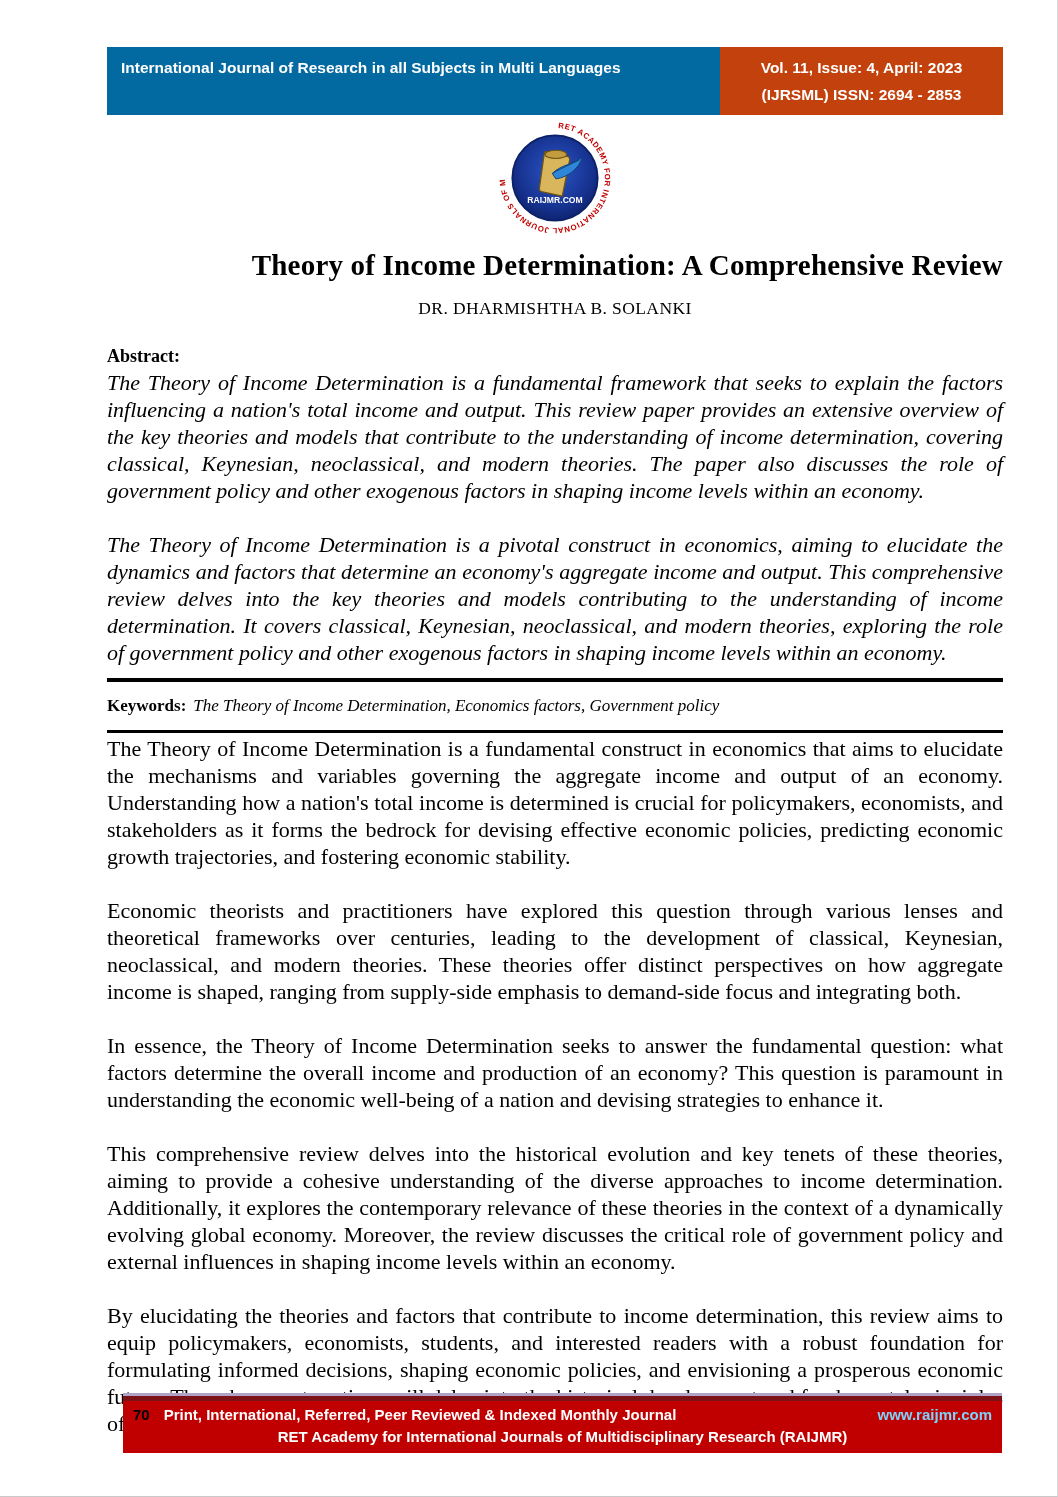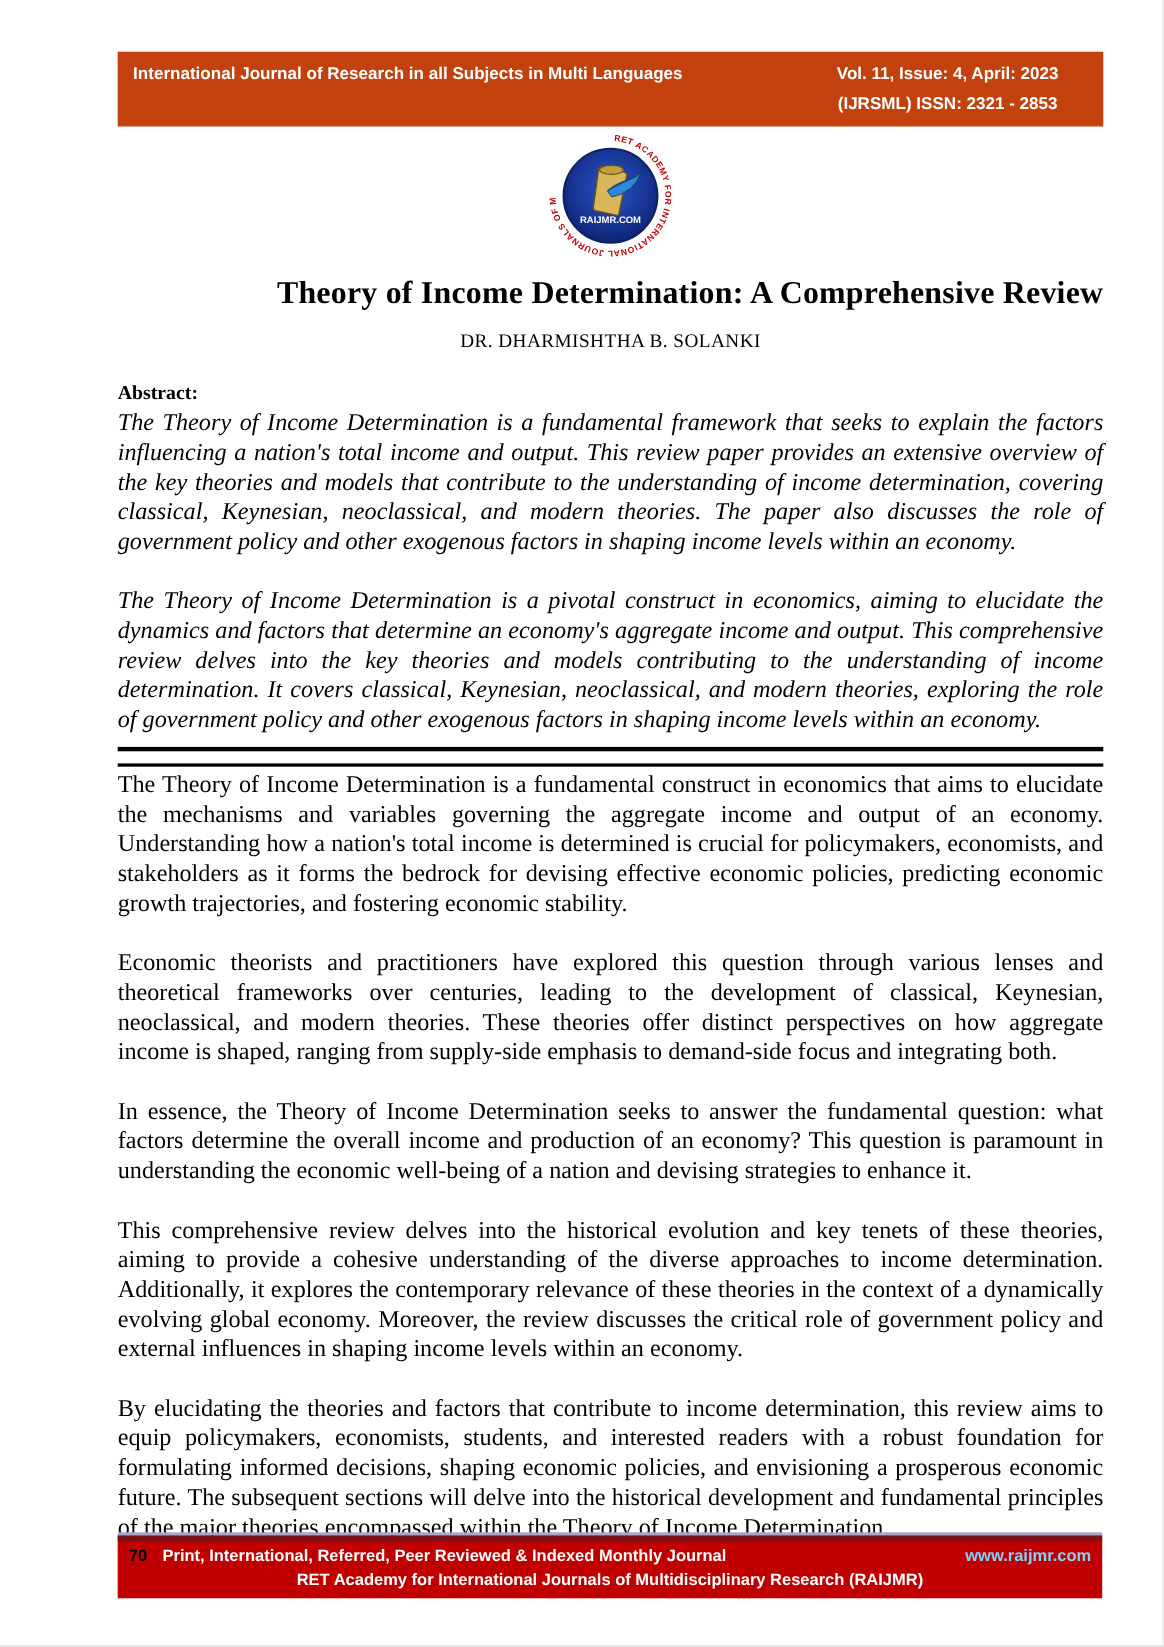--- a/index.html
+++ b/index.html
@@ -27,21 +27,21 @@
     display:flex;
     width:100%;
     font-family:"Liberation Sans", sans-serif;
     font-weight:bold;
     color:#fff;
     font-size:15.5px;
     line-height:27px;
   }
   .hdr-left{
     flex:1 1 auto;
-    background:#c2410c;
+    background:#0369a1;
     padding:7px 10px 7px 14px;
   }
   .hdr-right{
     width:267px;
     background:#c2410c;
     padding:7px 8px;
     text-align:center;
   }
   
   .logo-row{ text-align:center; margin-top:4px; }
@@ -80,21 +80,21 @@
   .rule-thin{  border:0; border-top:3px solid #000; margin:11px 0 0 0; }
   .keywords{
     font-size:17px;
     line-height:27px;
     margin:10px 0 0 0;
   }
   .keywords b{ font-style:normal; margin-right:7px; }
   
   .footer{
     position:absolute;
-    left:107px;
+    left:123px;
     right:55px;
     top:1393px;
     border-top:3px solid #B1A3C6;
   }
   .footer-inner{
     border-top:5px solid #7D1118;
     background:#C00000;
     font-family:"Liberation Sans", sans-serif;
     font-weight:bold;
     font-size:15px;
@@ -112,21 +112,21 @@
 
 <div class="page">
   <div class="content">
 
     <div class="hdr">
       <div class="hdr-left">
         <div>International Journal of Research in all Subjects in Multi Languages</div>
       </div>
       <div class="hdr-right">
         <div>Vol. 11, Issue: 4, April: 2023</div>
-        <div>(IJRSML) ISSN: 2321 - 2853</div>
+        <div>(IJRSML) ISSN: 2694 - 2853</div>
       </div>
     </div>
 
     <div class="logo-row">
       <svg viewBox="0 0 130 130" aria-hidden="true">
         <defs>
           <radialGradient id="blueGrad" cx="50%" cy="42%" r="62%">
             <stop offset="0%" stop-color="#2B55C8"></stop>
             <stop offset="70%" stop-color="#16328F"></stop>
             <stop offset="100%" stop-color="#0C2066"></stop>
@@ -148,20 +148,21 @@
     </div>
 
     <h1 class="title">Theory of Income Determination: A Comprehensive Review</h1>
     <div class="author">DR. DHARMISHTHA B. SOLANKI</div>
 
     <h2 class="sec-h">Abstract:</h2>
     <p class="body it first">The Theory of Income Determination is a fundamental framework that seeks to explain the factors influencing a nation's total income and output. This review paper provides an extensive overview of the key theories and models that contribute to the understanding of income determination, covering classical, Keynesian, neoclassical, and modern theories. The paper also discusses the role of government policy and other exogenous factors in shaping income levels within an economy.</p>
     <p class="body it">The Theory of Income Determination is a pivotal construct in economics, aiming to elucidate the dynamics and factors that determine an economy's aggregate income and output. This comprehensive review delves into the key theories and models contributing to the understanding of income determination. It covers classical, Keynesian, neoclassical, and modern theories, exploring the role of government policy and other exogenous factors in shaping income levels within an economy.</p>
 
     <hr class="rule-thick">
+    <p class="keywords"><b>Keywords:</b><span class="it">The Theory of Income Determination, Economics factors, Government policy</span></p>
     <hr class="rule-thin">
 
     <p class="body first">The Theory of Income Determination is a fundamental construct in economics that aims to elucidate the mechanisms and variables governing the aggregate income and output of an economy. Understanding how a nation's total income is determined is crucial for policymakers, economists, and stakeholders as it forms the bedrock for devising effective economic policies, predicting economic growth trajectories, and fostering economic stability.</p>
     <p class="body">Economic theorists and practitioners have explored this question through various lenses and theoretical frameworks over centuries, leading to the development of classical, Keynesian, neoclassical, and modern theories. These theories offer distinct perspectives on how aggregate income is shaped, ranging from supply-side emphasis to demand-side focus and integrating both.</p>
     <p class="body">In essence, the Theory of Income Determination seeks to answer the fundamental question: what factors determine the overall income and production of an economy? This question is paramount in understanding the economic well-being of a nation and devising strategies to enhance it.</p>
     <p class="body">This comprehensive review delves into the historical evolution and key tenets of these theories, aiming to provide a cohesive understanding of the diverse approaches to income determination. Additionally, it explores the contemporary relevance of these theories in the context of a dynamically evolving global economy. Moreover, the review discusses the critical role of government policy and external influences in shaping income levels within an economy.</p>
     <p class="body">By elucidating the theories and factors that contribute to income determination, this review aims to equip policymakers, economists, students, and interested readers with a robust foundation for formulating informed decisions, shaping economic policies, and envisioning a prosperous economic future. The subsequent sections will delve into the historical development and fundamental principles of the major theories encompassed within the Theory of Income Determination.</p>
 
   </div>
 

